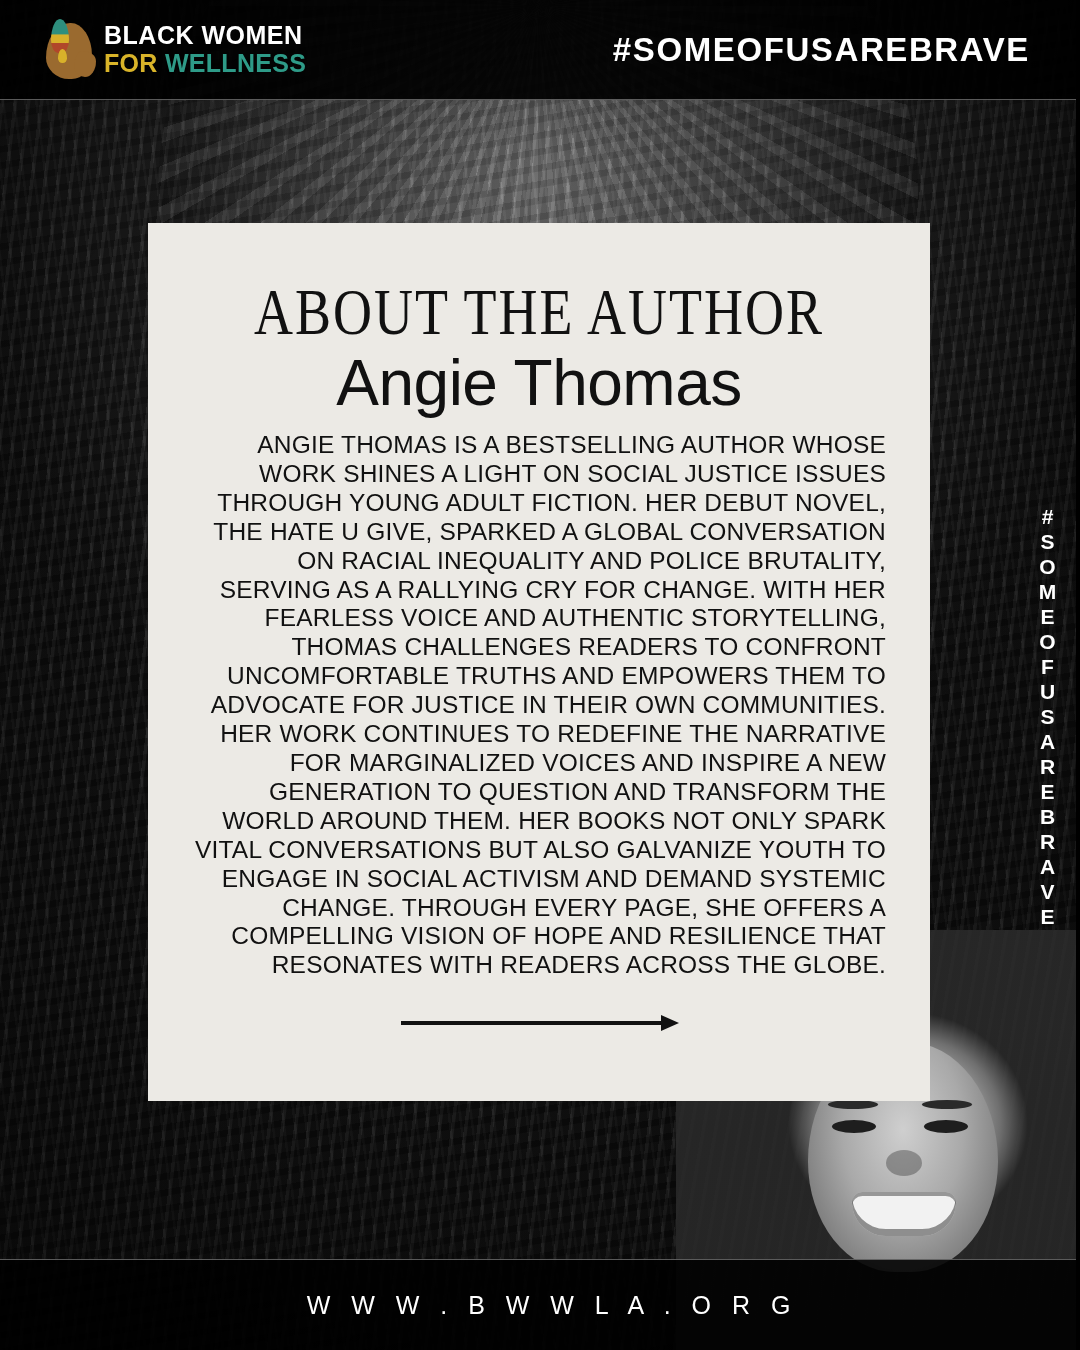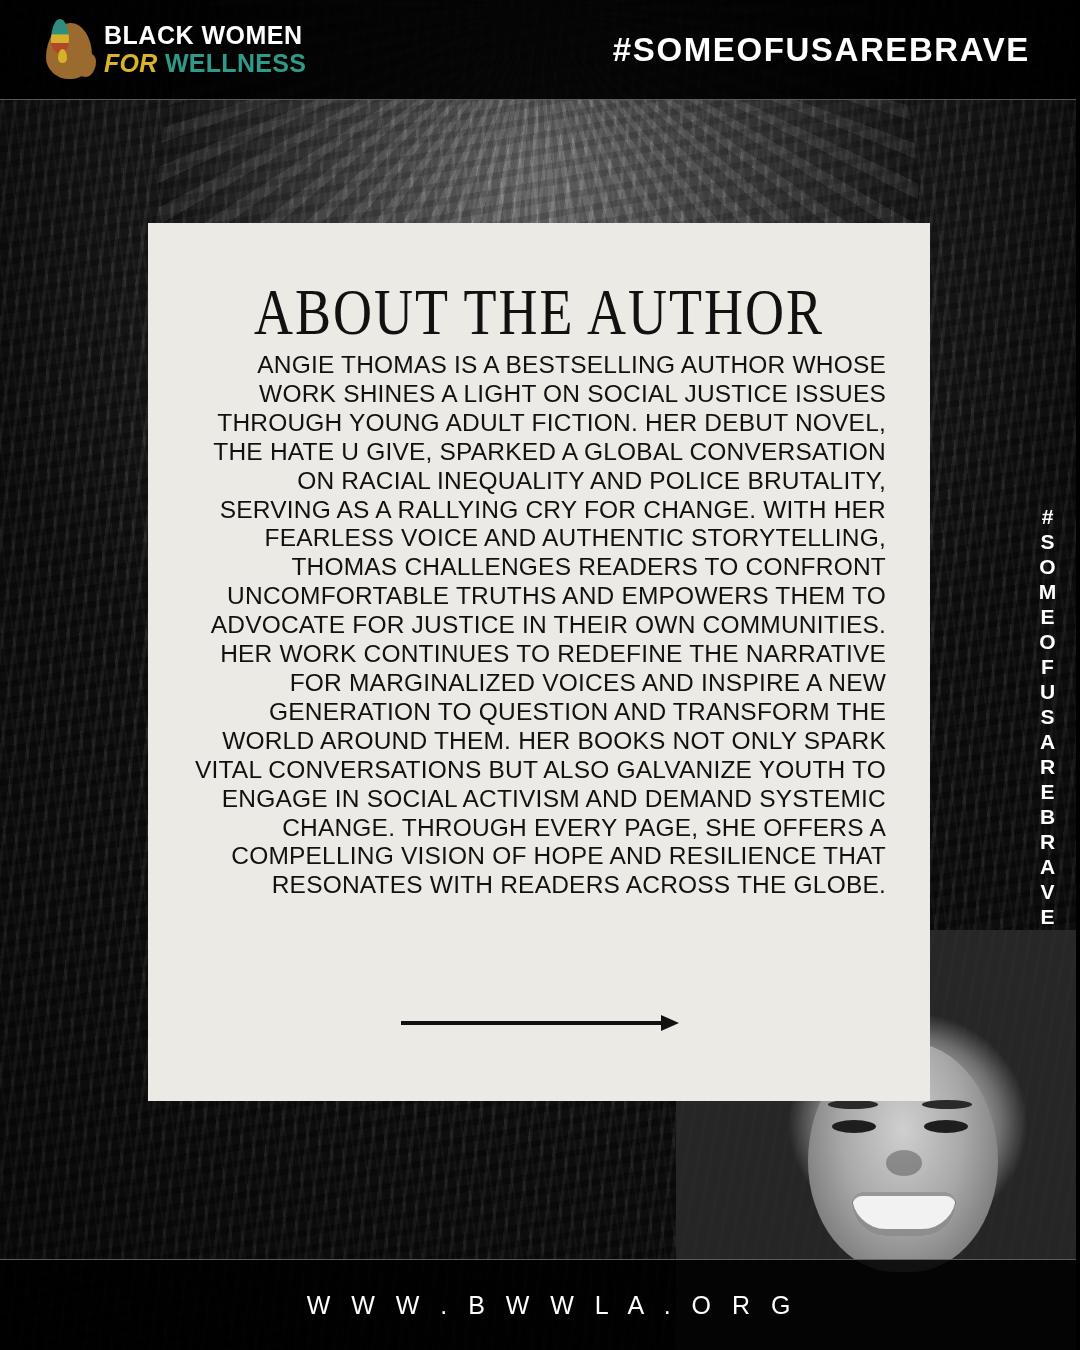--- a/index.html
+++ b/index.html
@@ -127,21 +127,21 @@
     font-weight: bold;
     font-size: 25px;
     letter-spacing: 0.5px;
   }
   .logo-line2 {
     font-weight: bold;
     font-size: 25px;
     letter-spacing: 0.3px;
     margin-top: 3px;
   }
-  .logo-for { color: #d9b429; font-style: italic; }
+  .logo-for { color: #d9b429; }
   .logo-wellness { color: #2e9b88; margin-top: 12px; }
 
   .hashtag-top {
     color: #ffffff;
     font-size: 33px;
     font-weight: bold;
     letter-spacing: 1.6px;
   }
 
   
@@ -321,20 +321,21 @@
         <div class="logo-line2"><span class="logo-for">FOR </span><span class="logo-wellness">WELLNESS</span></div>
       </div>
     </div>
     <div class="hashtag-top">#SOMEOFUSAREBRAVE</div>
   </div>
 
   <div class="hashtag-side">#SOMEOFUSAREBRAVE</div>
 
   <div class="card">
     <div class="card-eyebrow">ABOUT THE AUTHOR</div>
+    <div class="card-name">Angie Thomas</div>
     <div class="card-body">ANGIE THOMAS IS A BESTSELLING AUTHOR WHOSE WORK SHINES A LIGHT ON SOCIAL JUSTICE ISSUES THROUGH YOUNG ADULT FICTION. HER DEBUT NOVEL, THE HATE U GIVE, SPARKED A GLOBAL CONVERSATION ON RACIAL INEQUALITY AND POLICE BRUTALITY, SERVING AS A RALLYING CRY FOR CHANGE. WITH HER FEARLESS VOICE AND AUTHENTIC STORYTELLING, THOMAS CHALLENGES READERS TO CONFRONT UNCOMFORTABLE TRUTHS AND EMPOWERS THEM TO ADVOCATE FOR JUSTICE IN THEIR OWN COMMUNITIES. HER WORK CONTINUES TO REDEFINE THE NARRATIVE FOR MARGINALIZED VOICES AND INSPIRE A NEW GENERATION TO QUESTION AND TRANSFORM THE WORLD AROUND THEM. HER BOOKS NOT ONLY SPARK VITAL CONVERSATIONS BUT ALSO GALVANIZE YOUTH TO ENGAGE IN SOCIAL ACTIVISM AND DEMAND SYSTEMIC CHANGE. THROUGH EVERY PAGE, SHE OFFERS A COMPELLING VISION OF HOPE AND RESILIENCE THAT RESONATES WITH READERS ACROSS THE GLOBE.</div>
     <svg class="arrow" viewBox="0 0 280 20">
       <line x1="2" y1="10" x2="262" y2="10" stroke="#111" stroke-width="4"></line>
       <polygon points="262,2 280,10 262,18" fill="#111"></polygon>
     </svg>
   </div>
 
   <div class="bottombar">
     <div class="website">W W W . B W W L A . O R G</div>
   </div>

